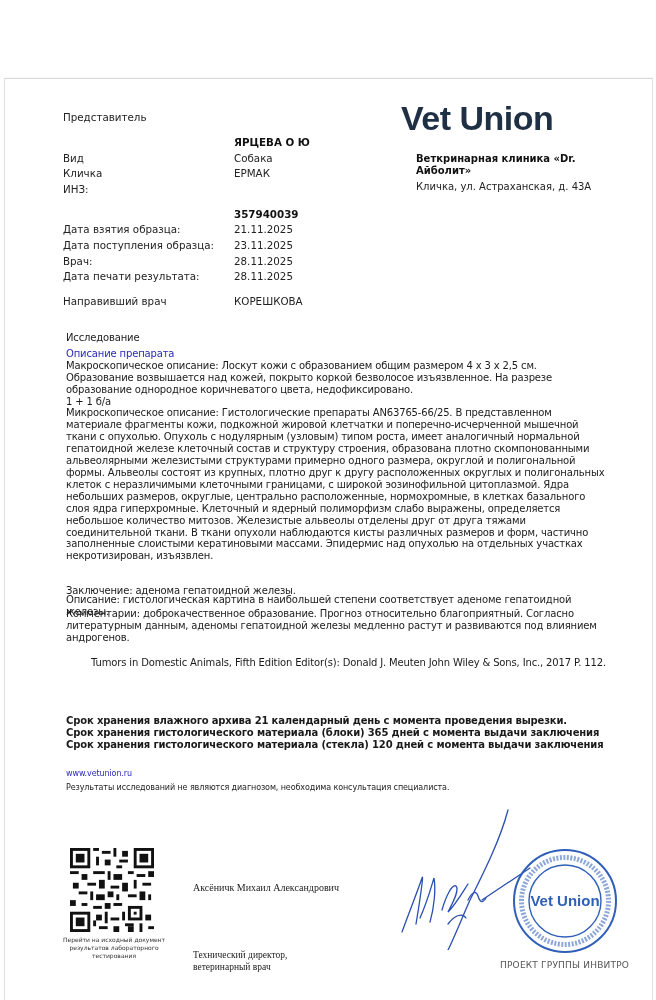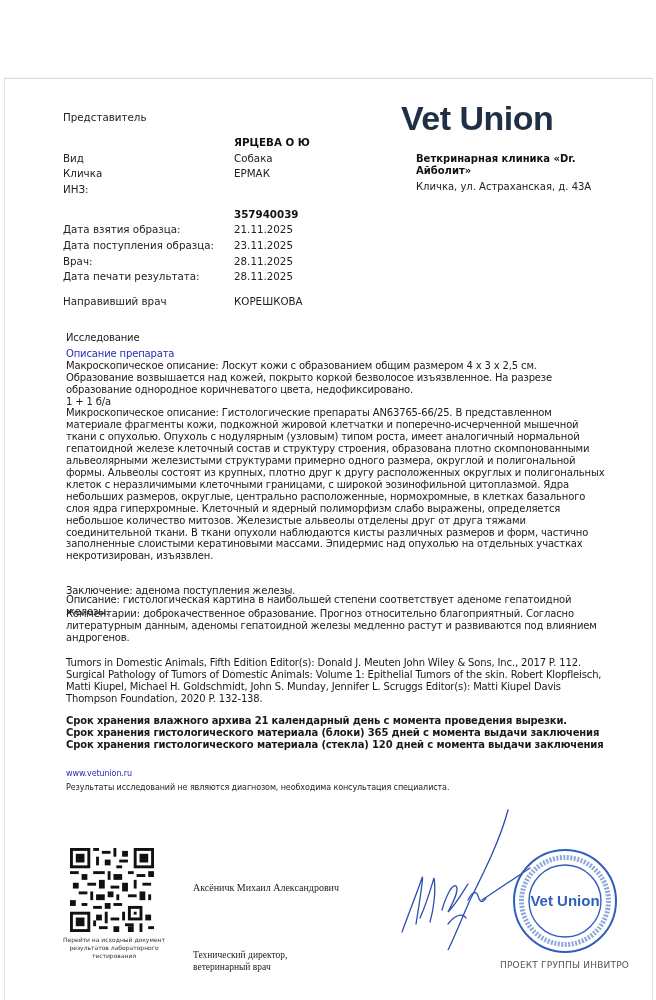--- a/index.html
+++ b/index.html
@@ -99,26 +99,25 @@
 
 <div class="abs body-text" style="top:332px;">
   <p class="p">Исследование</p>
   <p class="p section-title" style="margin-top:4px;">Описание препарата</p>
   <p class="p">Макроскопическое описание: Лоскут кожи с образованием общим размером 4 х 3 х 2,5 см. Образование возвышается над кожей, покрыто коркой безволосое изъязвленное. На разрезе образование однородное коричневатого цвета, недофиксировано.</p>
   <p class="p">1 + 1 б/а</p>
   <p class="p">Микроскопическое описание: Гистологические препараты AN63765-66/25. В представленном материале фрагменты кожи, подкожной жировой клетчатки и поперечно-исчерченной мышечной ткани с опухолью. Опухоль с нодулярным (узловым) типом роста, имеет аналогичный нормальной гепатоидной железе клеточный состав и структуру строения, образована плотно скомпонованными альвеолярными железистыми структурами примерно одного размера, округлой и полигональной формы. Альвеолы состоят из крупных, плотно друг к другу расположенных округлых и полигональных клеток с неразличимыми клеточными границами, с широкой эозинофильной цитоплазмой. Ядра небольших размеров, округлые, центрально расположенные, нормохромные, в клетках базального слоя ядра гиперхромные. Клеточный и ядерный полиморфизм слабо выражены, определяется небольшое количество митозов. Железистые альвеолы отделены друг от друга тяжами соединительной ткани. В ткани опухоли наблюдаются кисты различных размеров и форм, частично заполненные слоистыми кератиновыми массами. Эпидермис над опухолью на отдельных участках некротизирован, изъязвлен.</p>
 </div>
 
 <div class="abs body-text" style="top:562px;margin-top:32px;">Описание: гистологическая картина в наибольшей степени соответствует аденоме гепатоидной железы.</div>
-<div class="abs body-text" style="top:585px;">Заключение: аденома поступления железы.</div>
+<div class="abs body-text" style="top:585px;">Заключение: аденома гепатоидной железы.</div>
 <div class="abs body-text" style="top:608px;">Комментарии: доброкачественное образование. Прогноз относительно благоприятный. Согласно литературным данным, аденомы гепатоидной железы медленно растут и развиваются под влиянием андрогенов.</div>
 
-<div class="abs body-text" style="top:657px;">
+<div class="abs body-text" style="top:657px;text-align:right;">
   <p class="p">Tumors in Domestic Animals, Fifth Edition Editor(s): Donald J. Meuten John Wiley &amp; Sons, Inc., 2017 P. 112.</p>
-  <p class="p">Surgical Pathology of Tumors of Domestic Animals: Volume 1: Epithelial Tumors of the skin. Robert Klopfleisch, Matti Kiupel, Michael H. Goldschmidt, John S. Munday, Jennifer L. Scruggs Editor(s): Matti Kiupel Davis Thompson Foundation, 2020 P. 132-138.</p>
 </div>
 
 <div class="abs body-text" style="top:715px;font-weight:bold;">
   <p class="p">Срок хранения влажного архива 21 календарный день с момента проведения вырезки.</p>
   <p class="p">Срок хранения гистологического материала (блоки) 365 дней с момента выдачи заключения</p>
   <p class="p">Срок хранения гистологического материала (стекла) 120 дней с момента выдачи заключения</p>
 </div>
 
 <div class="abs body-text small" style="top:767px;">
   <a class="link">www.vetunion.ru</a>

